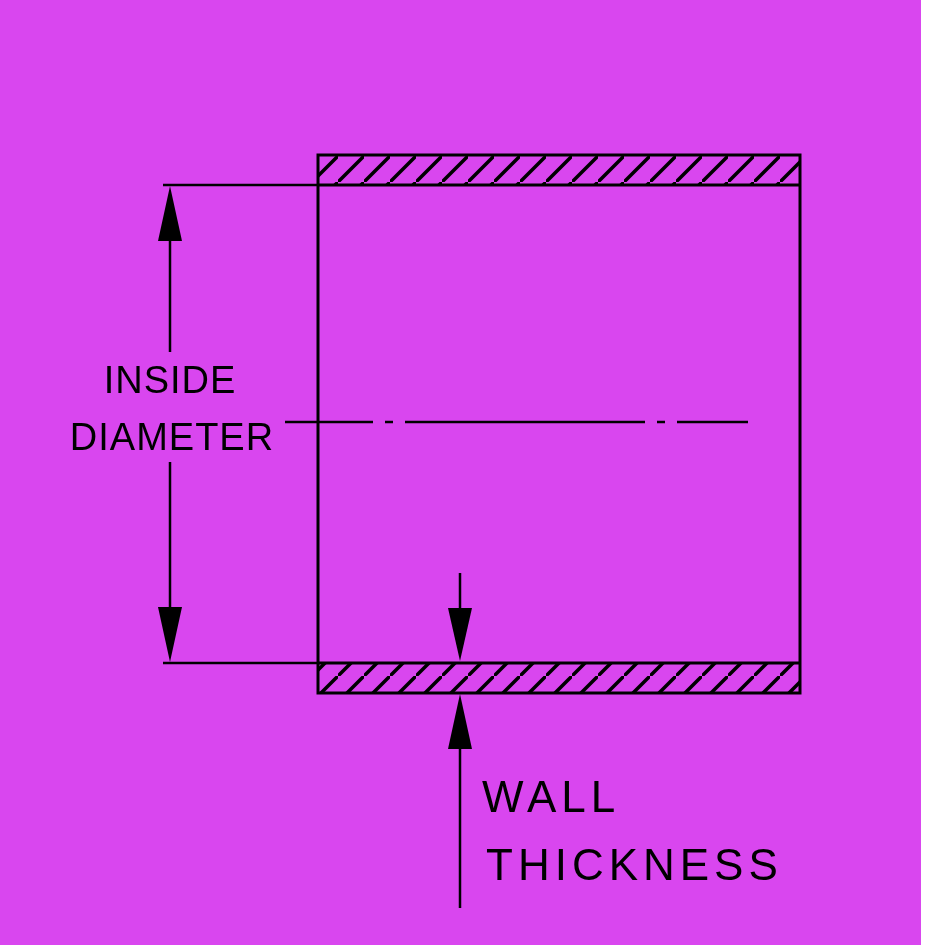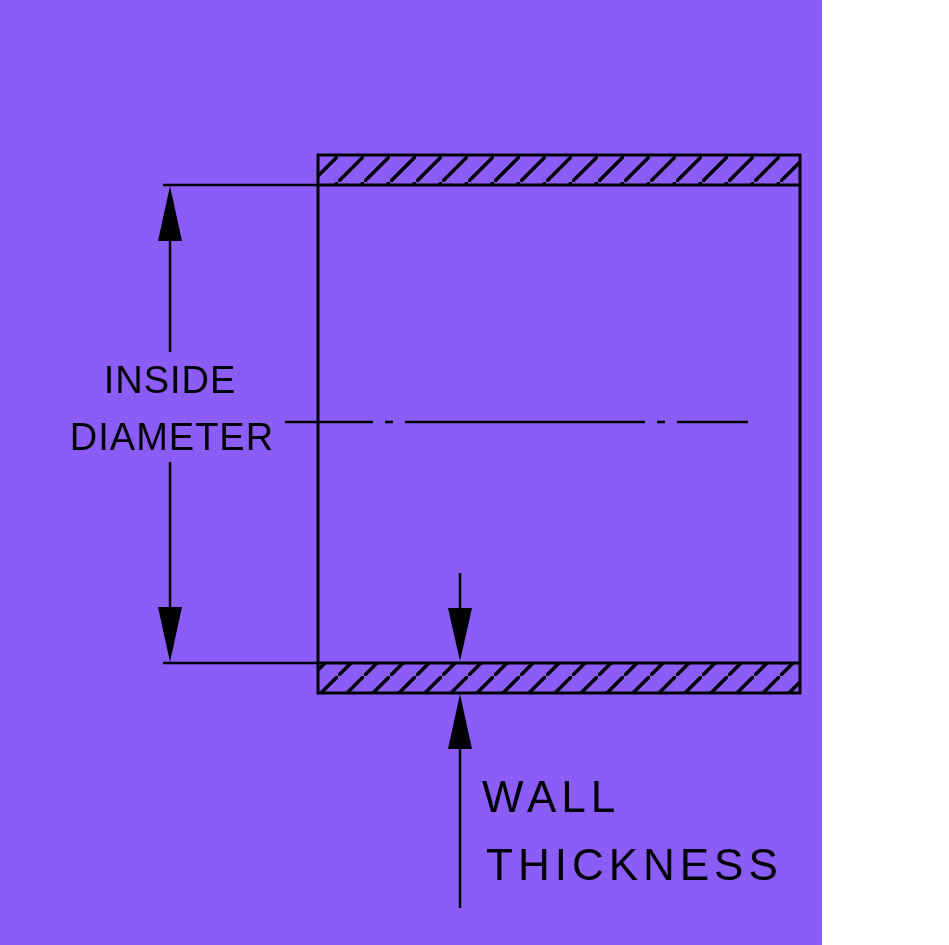--- a/index.html
+++ b/index.html
@@ -2,23 +2,23 @@
 <html><head>
 <meta charset="utf-8">
 <style>
   html, body {
     margin: 0;
     padding: 0;
     background: #ffffff;
   }
   .canvas {
     position: relative;
-    width: 822px;
+    width: 921px;
     height: 945px;
-    background: #8b5cf6;
+    background: #d946ef;
     overflow: hidden;
   }
   svg {
     display: block;
   }
   .label {
     font-family: "Liberation Sans", sans-serif;
     font-size: 38px;
     letter-spacing: 1px;
     fill: #000000;

